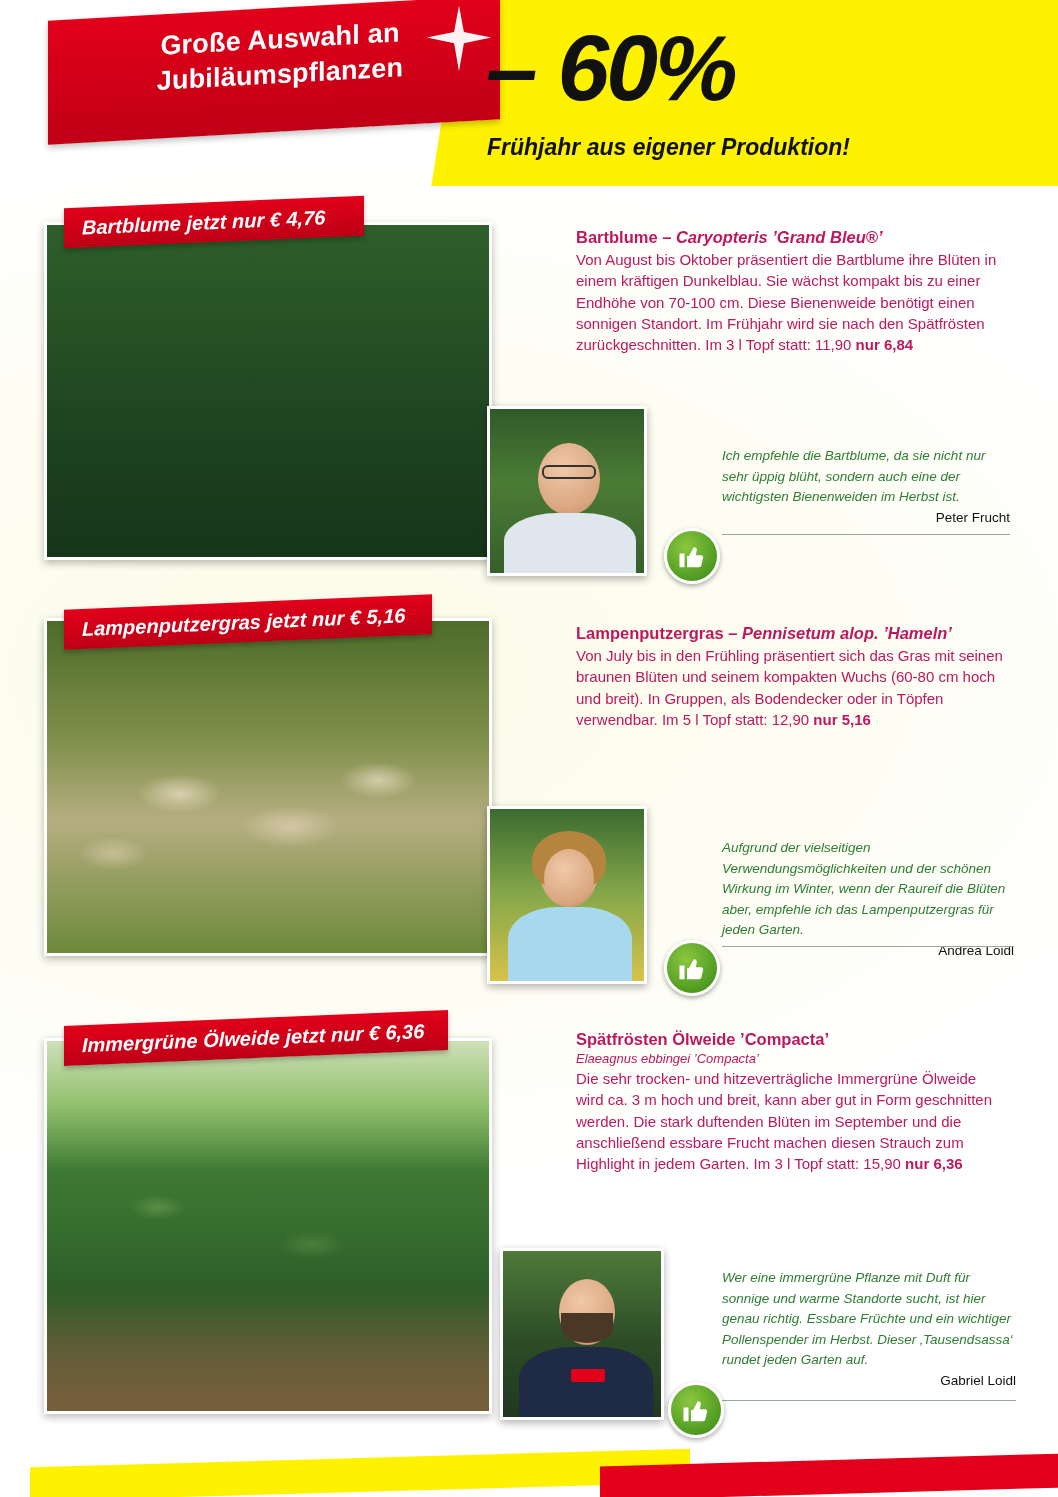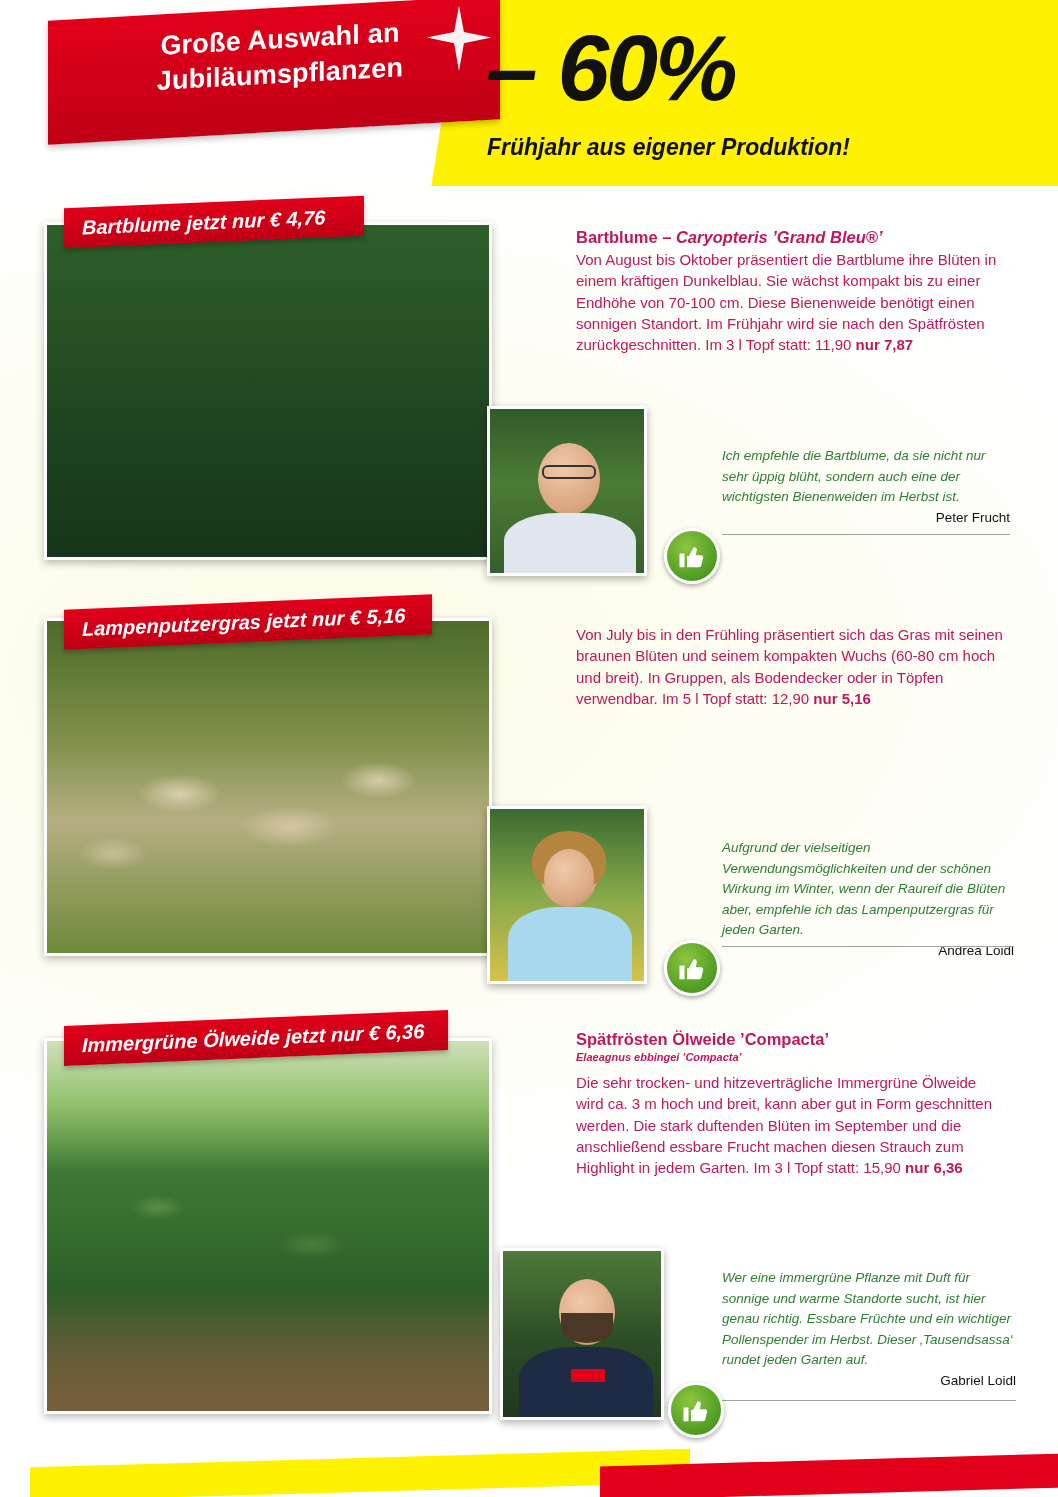--- a/index.html
+++ b/index.html
@@ -88,21 +88,21 @@
   .price-tag span {
     display:block; transform:skewY(0deg);
     color:#fff; font-weight:bold; font-style:italic; font-size:20px;
     line-height:40px; padding-left:18px; white-space:nowrap;
   }
   .desc { position:absolute; width:430px; color:#be185d; }
   .desc h3 {
     margin:0 0 2px 0; font-size:16.5px; font-weight:bold;
   }
   .desc h3 em { font-style:italic; }
-  .desc .subtitle { font-size:11px; font-weight:bold; font-style:italic; margin-bottom:9px;}
+  .desc .subtitle { font-size:13px; font-weight:normal; font-style:italic; margin-bottom:2px;}
   .desc p { margin:0; font-size:15px; line-height:1.42; }
   .desc .bold { font-weight:bold; }
 
   
   .portrait {
     position:absolute; border:3px solid #fff;
     box-shadow:0 3px 8px rgba(0,0,0,.3); overflow:hidden; z-index:7;
   }
   .quote {
     position:absolute; font-style:italic; font-size:13.5px; line-height:1.52;
@@ -213,21 +213,21 @@
 
   <div class="price-tag" style="left:64px; top:202px; width:300px;">
     <span>Bartblume jetzt nur € 4,76</span>
   </div>
 
   <div class="desc" style="left:576px; top:228px;">
     <h3>
       <span>Bartblume – </span><em>Caryopteris ’Grand Bleu®’</em>
     </h3>
     <p>
-      <span>Von August bis Oktober präsentiert die Bartblume ihre Blüten in einem kräftigen Dunkelblau. Sie wächst kompakt bis zu einer Endhöhe von 70-100 cm. Diese Bienenweide benötigt einen sonnigen Standort. Im Frühjahr wird sie nach den Spätfrösten zurückgeschnitten. Im 3 l Topf statt: 11,90 </span><span class="bold">nur 7,87</span>
+      <span>Von August bis Oktober präsentiert die Bartblume ihre Blüten in einem kräftigen Dunkelblau. Sie wächst kompakt bis zu einer Endhöhe von 70-100 cm. Diese Bienenweide benötigt einen sonnigen Standort. Im Frühjahr wird sie nach den Spätfrösten zurückgeschnitten. Im 3 l Topf statt: 11,90 </span><span class="bold">nur 6,84</span>
     </p>
   </div>
 
   <div class="portrait" style="left:487px; top:406px; width:160px; height:170px;">
     <div class="scene portrait-scene-1">
       <div class="head" style="left:48px; top:34px; width:62px; height:72px;"></div>
       <div class="torso" style="left:14px; top:104px; width:132px; height:70px; background:#dfe6ee;"></div>
       <div style="position:absolute;left:52px;top:56px;width:54px;height:14px;border:2px solid #333;border-radius:6px;"></div>
     </div>
   </div>
@@ -249,20 +249,23 @@
 
   <div class="photo" style="left:44px; top:618px; width:448px; height:338px;">
     <div class="scene grass-scene"></div>
   </div>
 
   <div class="price-tag" style="left:64px; top:602px; width:368px;">
     <span>Lampenputzergras jetzt nur € 5,16</span>
   </div>
 
   <div class="desc" style="left:576px; top:624px;">
+    <h3>
+      <span>Lampenputzergras – </span><em>Pennisetum alop. ’Hameln’</em>
+    </h3>
     <p>
       <span>Von July bis in den Frühling präsentiert sich das Gras mit seinen braunen Blüten und seinem kompakten Wuchs (60-80 cm hoch und breit). In Gruppen, als Bodendecker oder in Töpfen verwendbar. Im 5 l Topf statt: 12,90 </span><span class="bold">nur 5,16</span>
     </p>
   </div>
 
   <div class="portrait" style="left:487px; top:806px; width:160px; height:178px;">
     <div class="scene portrait-scene-2">
       <div class="head" style="left:50px; top:30px; width:58px; height:68px;"></div>
       <div style="position:absolute;left:42px;top:22px;width:74px;height:58px;border-radius:50% 50% 40% 40%;background:#b5843f;"></div>
       <div class="head" style="left:54px; top:40px; width:50px; height:58px;"></div>

